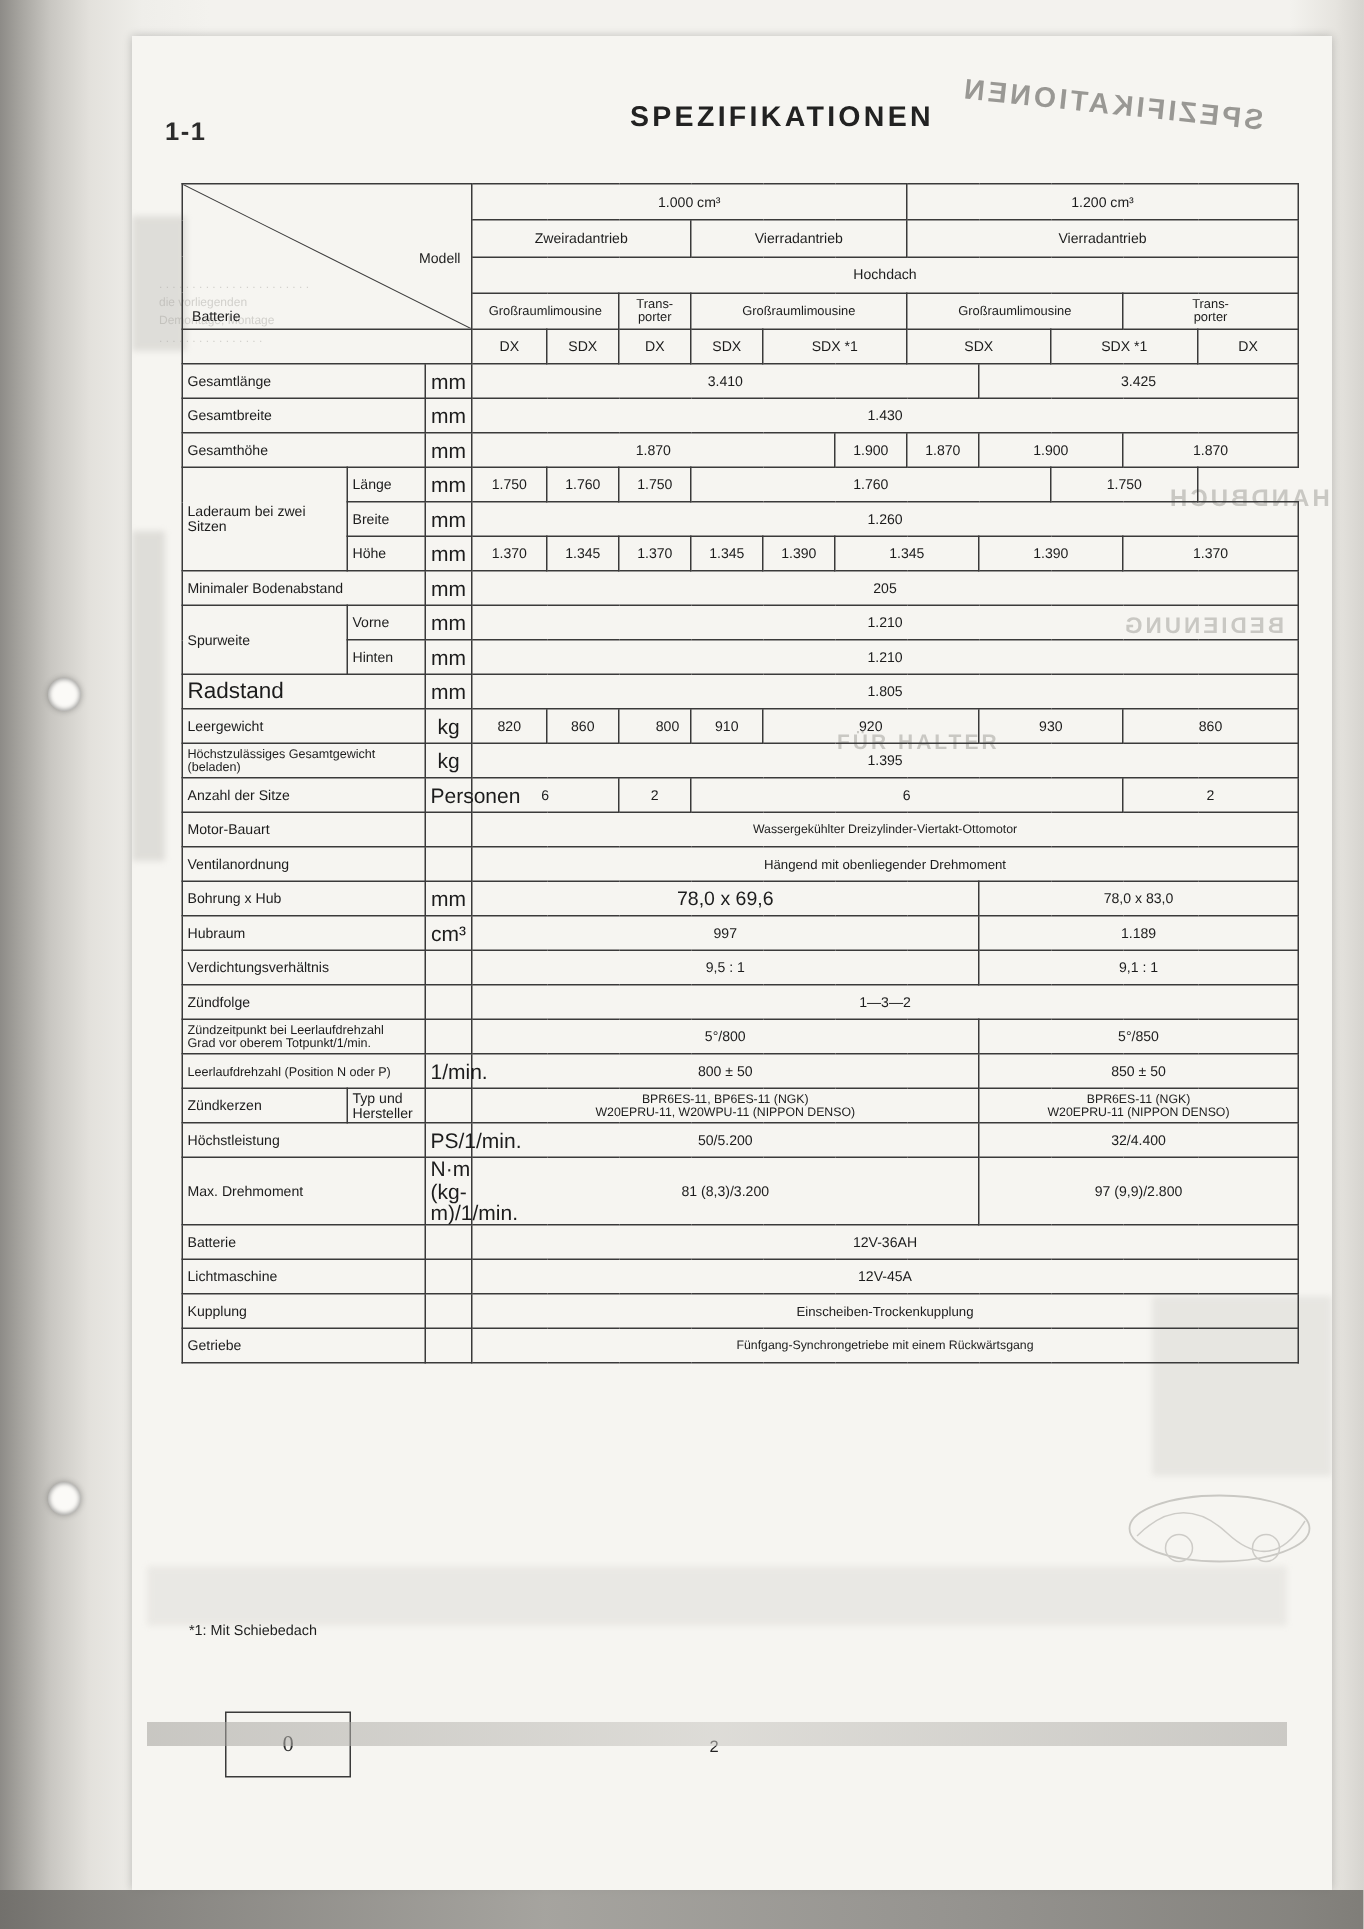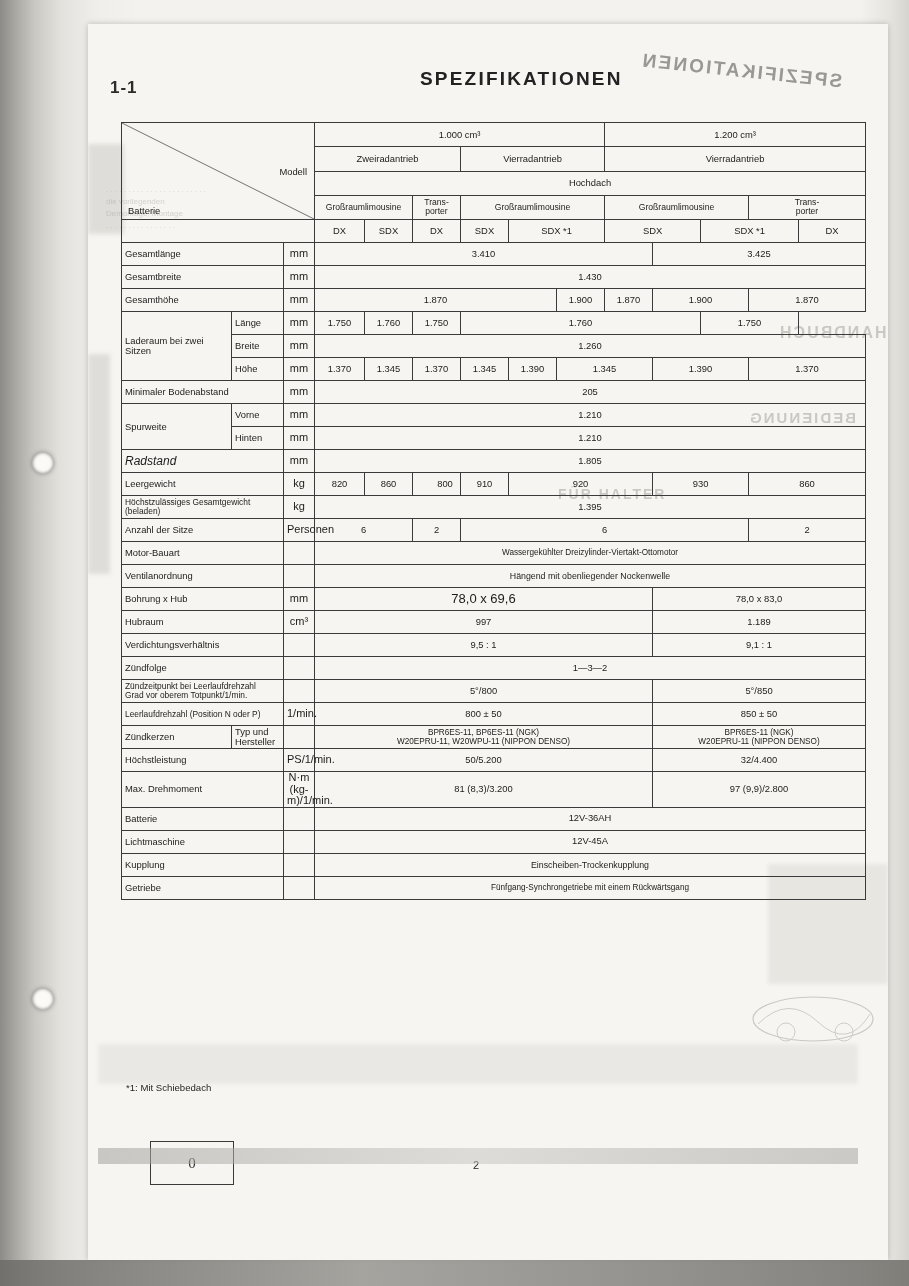--- a/index.html
+++ b/index.html
@@ -54,21 +54,21 @@
   }
   #tbl td{
     border:1px solid #3a3a3a;
     padding:0 3px;
     height:22px;
     vertical-align:middle;
     line-height:1.05;
   }
   .c{text-align:center;}
   .l{text-align:left;}
-  .u{font-size:11px;}
+  .u{font-size:14px;}
   .diag{position:relative;}
   .diag svg{position:absolute;left:0;top:0;width:100%;height:100%;}
   .lbl{padding-left:4px;}
   .note{
     position:absolute;left:38px;top:1058px;font-size:9.6px;color:#1e1e1e;
   }
   .pagenum{
     position:absolute;left:385px;top:1135px;font-size:11px;color:#222;
   }
   .stampbox{
@@ -232,21 +232,21 @@
           <td class="l lbl">Vorne</td>
           <td class="c u">mm</td>
           <td class="c" colspan="11" style="font-size:9.4px;line-height:1.15;">1.210</td>
         </tr>
         <tr>
           <td class="l lbl">Hinten</td>
           <td class="c u">mm</td>
           <td class="c" colspan="11" style="font-size:9.4px;line-height:1.15;">1.210</td>
         </tr>
         <tr>
-          <td colspan="2" class="l lbl" style="font-size:12px;font-style:italic;">Radstand</td>
+          <td colspan="2" class="l lbl" style="font-size:15px;">Radstand</td>
           <td class="c u">mm</td>
           <td class="c" colspan="11" style="font-size:9.4px;line-height:1.15;">1.805</td>
         </tr>
         <tr>
           <td colspan="2" class="l lbl" style="font-size:9.4px;">Leergewicht</td>
           <td class="c u">kg</td>
           <td class="c" colspan="1" style="font-size:9.4px;line-height:1.15;">820</td>
           <td class="c" colspan="1" style="font-size:9.4px;line-height:1.15;">860</td>
           <td class="c" colspan="1" style="font-size:9.4px;line-height:1.15;padding-left:20px;">800</td>
           <td class="c" colspan="1" style="font-size:9.4px;line-height:1.15;">910</td>
@@ -268,21 +268,21 @@
           <td class="c" colspan="2" style="font-size:9.4px;line-height:1.15;">2</td>
         </tr>
         <tr>
           <td colspan="2" class="l lbl" style="font-size:9.4px;">Motor-Bauart</td>
           <td class="c u"></td>
           <td class="c" colspan="11" style="font-size:8.2px;line-height:1.15;">Wassergekühlter Dreizylinder-Viertakt-Ottomotor</td>
         </tr>
         <tr>
           <td colspan="2" class="l lbl" style="font-size:9.4px;">Ventilanordnung</td>
           <td class="c u"></td>
-          <td class="c" colspan="11" style="font-size:8.8px;line-height:1.15;">Hängend mit obenliegender Nockenwelle</td>
+          <td class="c" colspan="11" style="font-size:8.8px;line-height:1.15;">Hängend mit obenliegender Drehmoment</td>
         </tr>
         <tr>
           <td colspan="2" class="l lbl" style="font-size:9.4px;">Bohrung x Hub</td>
           <td class="c u">mm</td>
           <td class="c" colspan="7" style="font-size:13px;line-height:1.15;">78,0 x 69,6</td>
           <td class="c" colspan="4" style="font-size:9.4px;line-height:1.15;">78,0 x 83,0</td>
         </tr>
         <tr>
           <td colspan="2" class="l lbl" style="font-size:9.4px;">Hubraum</td>
           <td class="c u">cm³</td>

